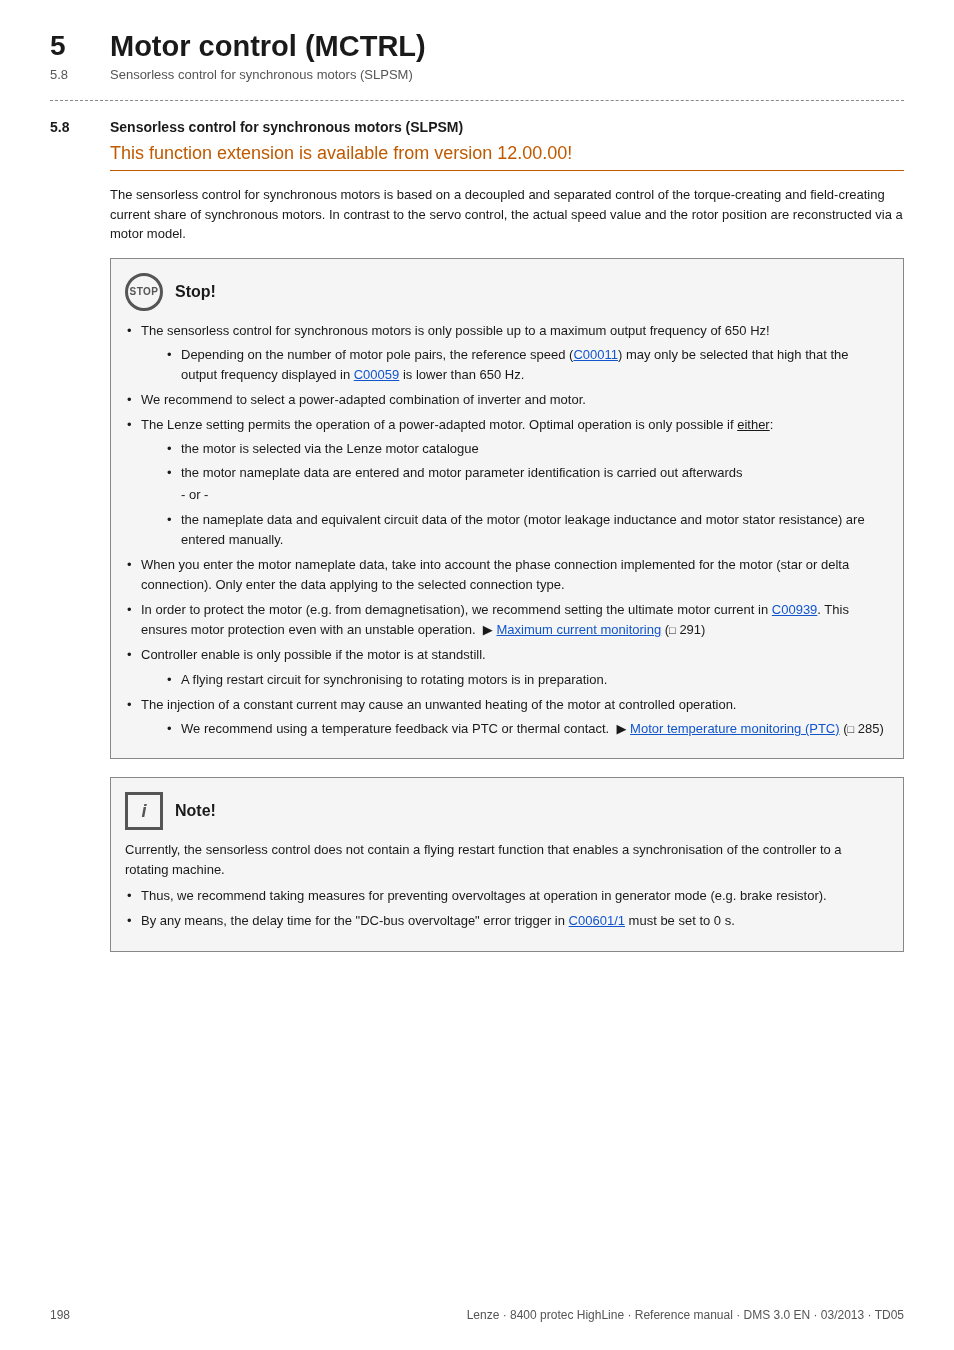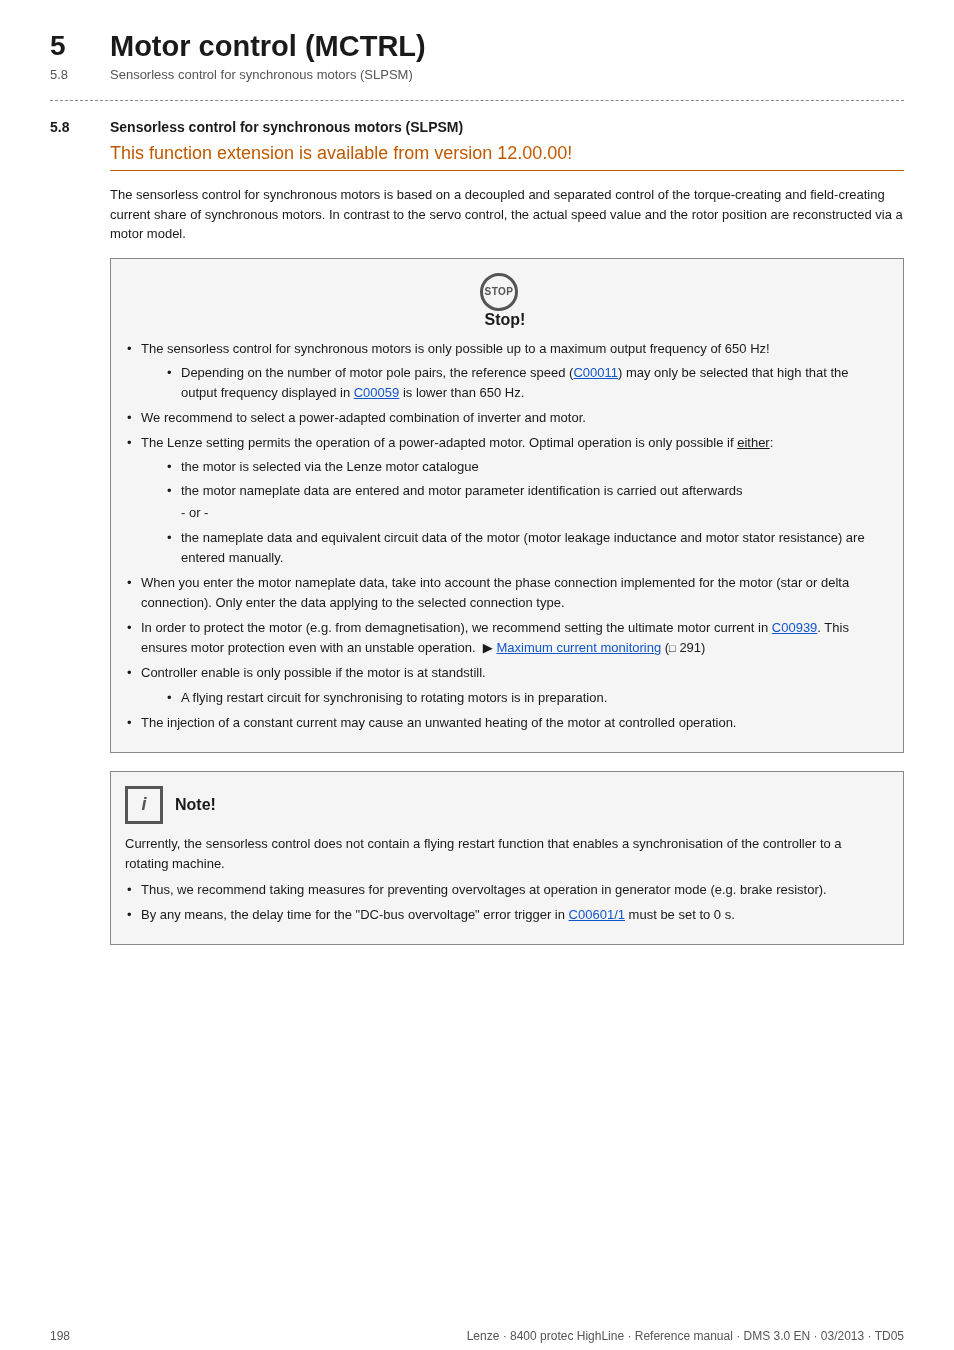--- a/index.html
+++ b/index.html
@@ -98,21 +98,20 @@
       margin-left: 60px;
       border: 1.5px solid #888;
       background: #f5f5f5;
       padding: 14px 18px 14px 14px;
       margin-bottom: 18px;
     }
     .stop-box-header {
       display: flex;
       align-items: center;
       margin-bottom: 10px;
-      flex-direction: column;
     }
     .stop-icon {
       width: 38px;
       height: 38px;
       border-radius: 50%;
       border: 3px solid #555;
       display: flex;
       align-items: center;
       justify-content: center;
       font-size: 10px;
@@ -214,21 +213,21 @@
     }
     .note-content ul li::before {
       content: "•";
       position: absolute;
       left: 2px;
     }
 
     
     .page-footer {
       position: absolute;
-      bottom: 7px;
+      bottom: 28px;
       left: 50px;
       right: 50px;
       display: flex;
       justify-content: space-between;
       font-size: 12px;
       color: #555;
     }
 
     .underline { text-decoration: underline; }
 
@@ -310,20 +309,25 @@
 
         <li>
           <span>Controller enable is only possible if the motor is at standstill.</span>
           <ul>
             <li>A flying restart circuit for synchronising to rotating motors is in preparation.</li>
           </ul>
         </li>
 
         <li>
           <span>The injection of a constant current may cause an unwanted heating of the motor at controlled operation.</span>
+          <ul>
+            <li>
+              We recommend using a temperature feedback via PTC or thermal contact. &nbsp;▶ <a class="ref-link" href="#">Motor temperature monitoring (PTC)</a> (<span class="page-symbol">□</span> 285)
+            </li>
+          </ul>
         </li>
 
       </ul>
     </div>
   </div>
 
   <div class="note-box">
     <div class="note-box-header">
       <div class="note-icon">
         <span>i</span>

